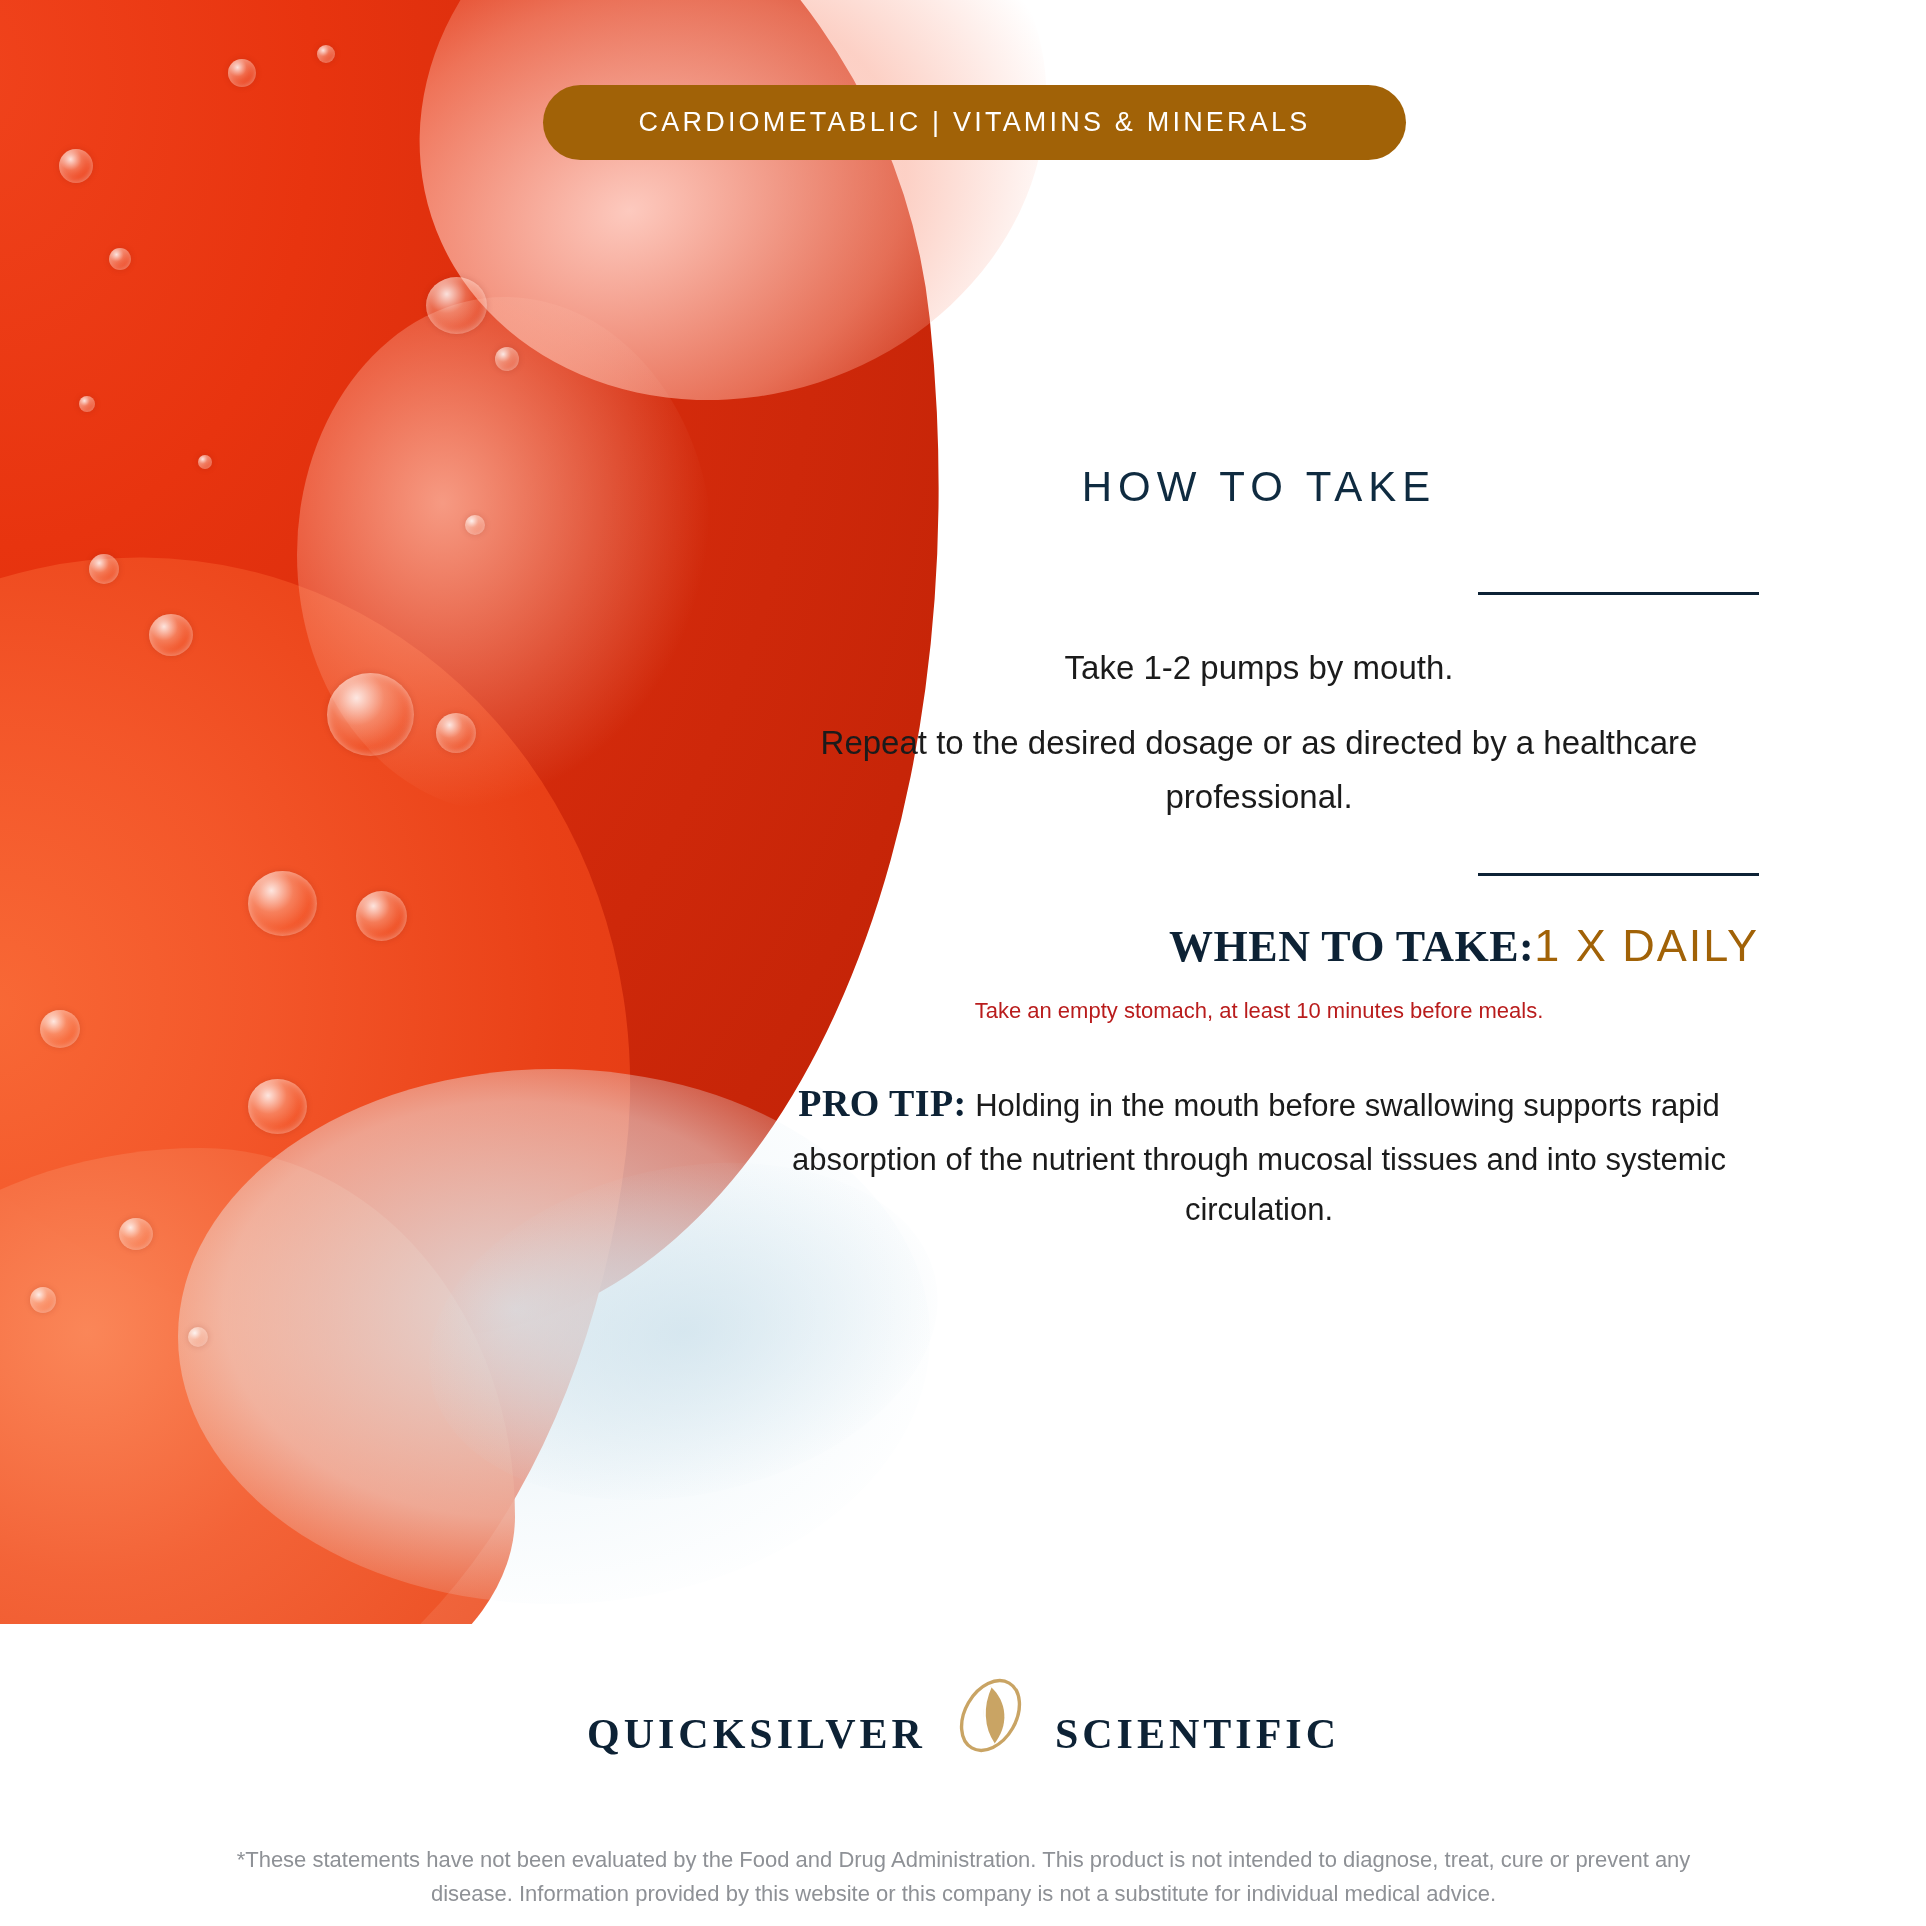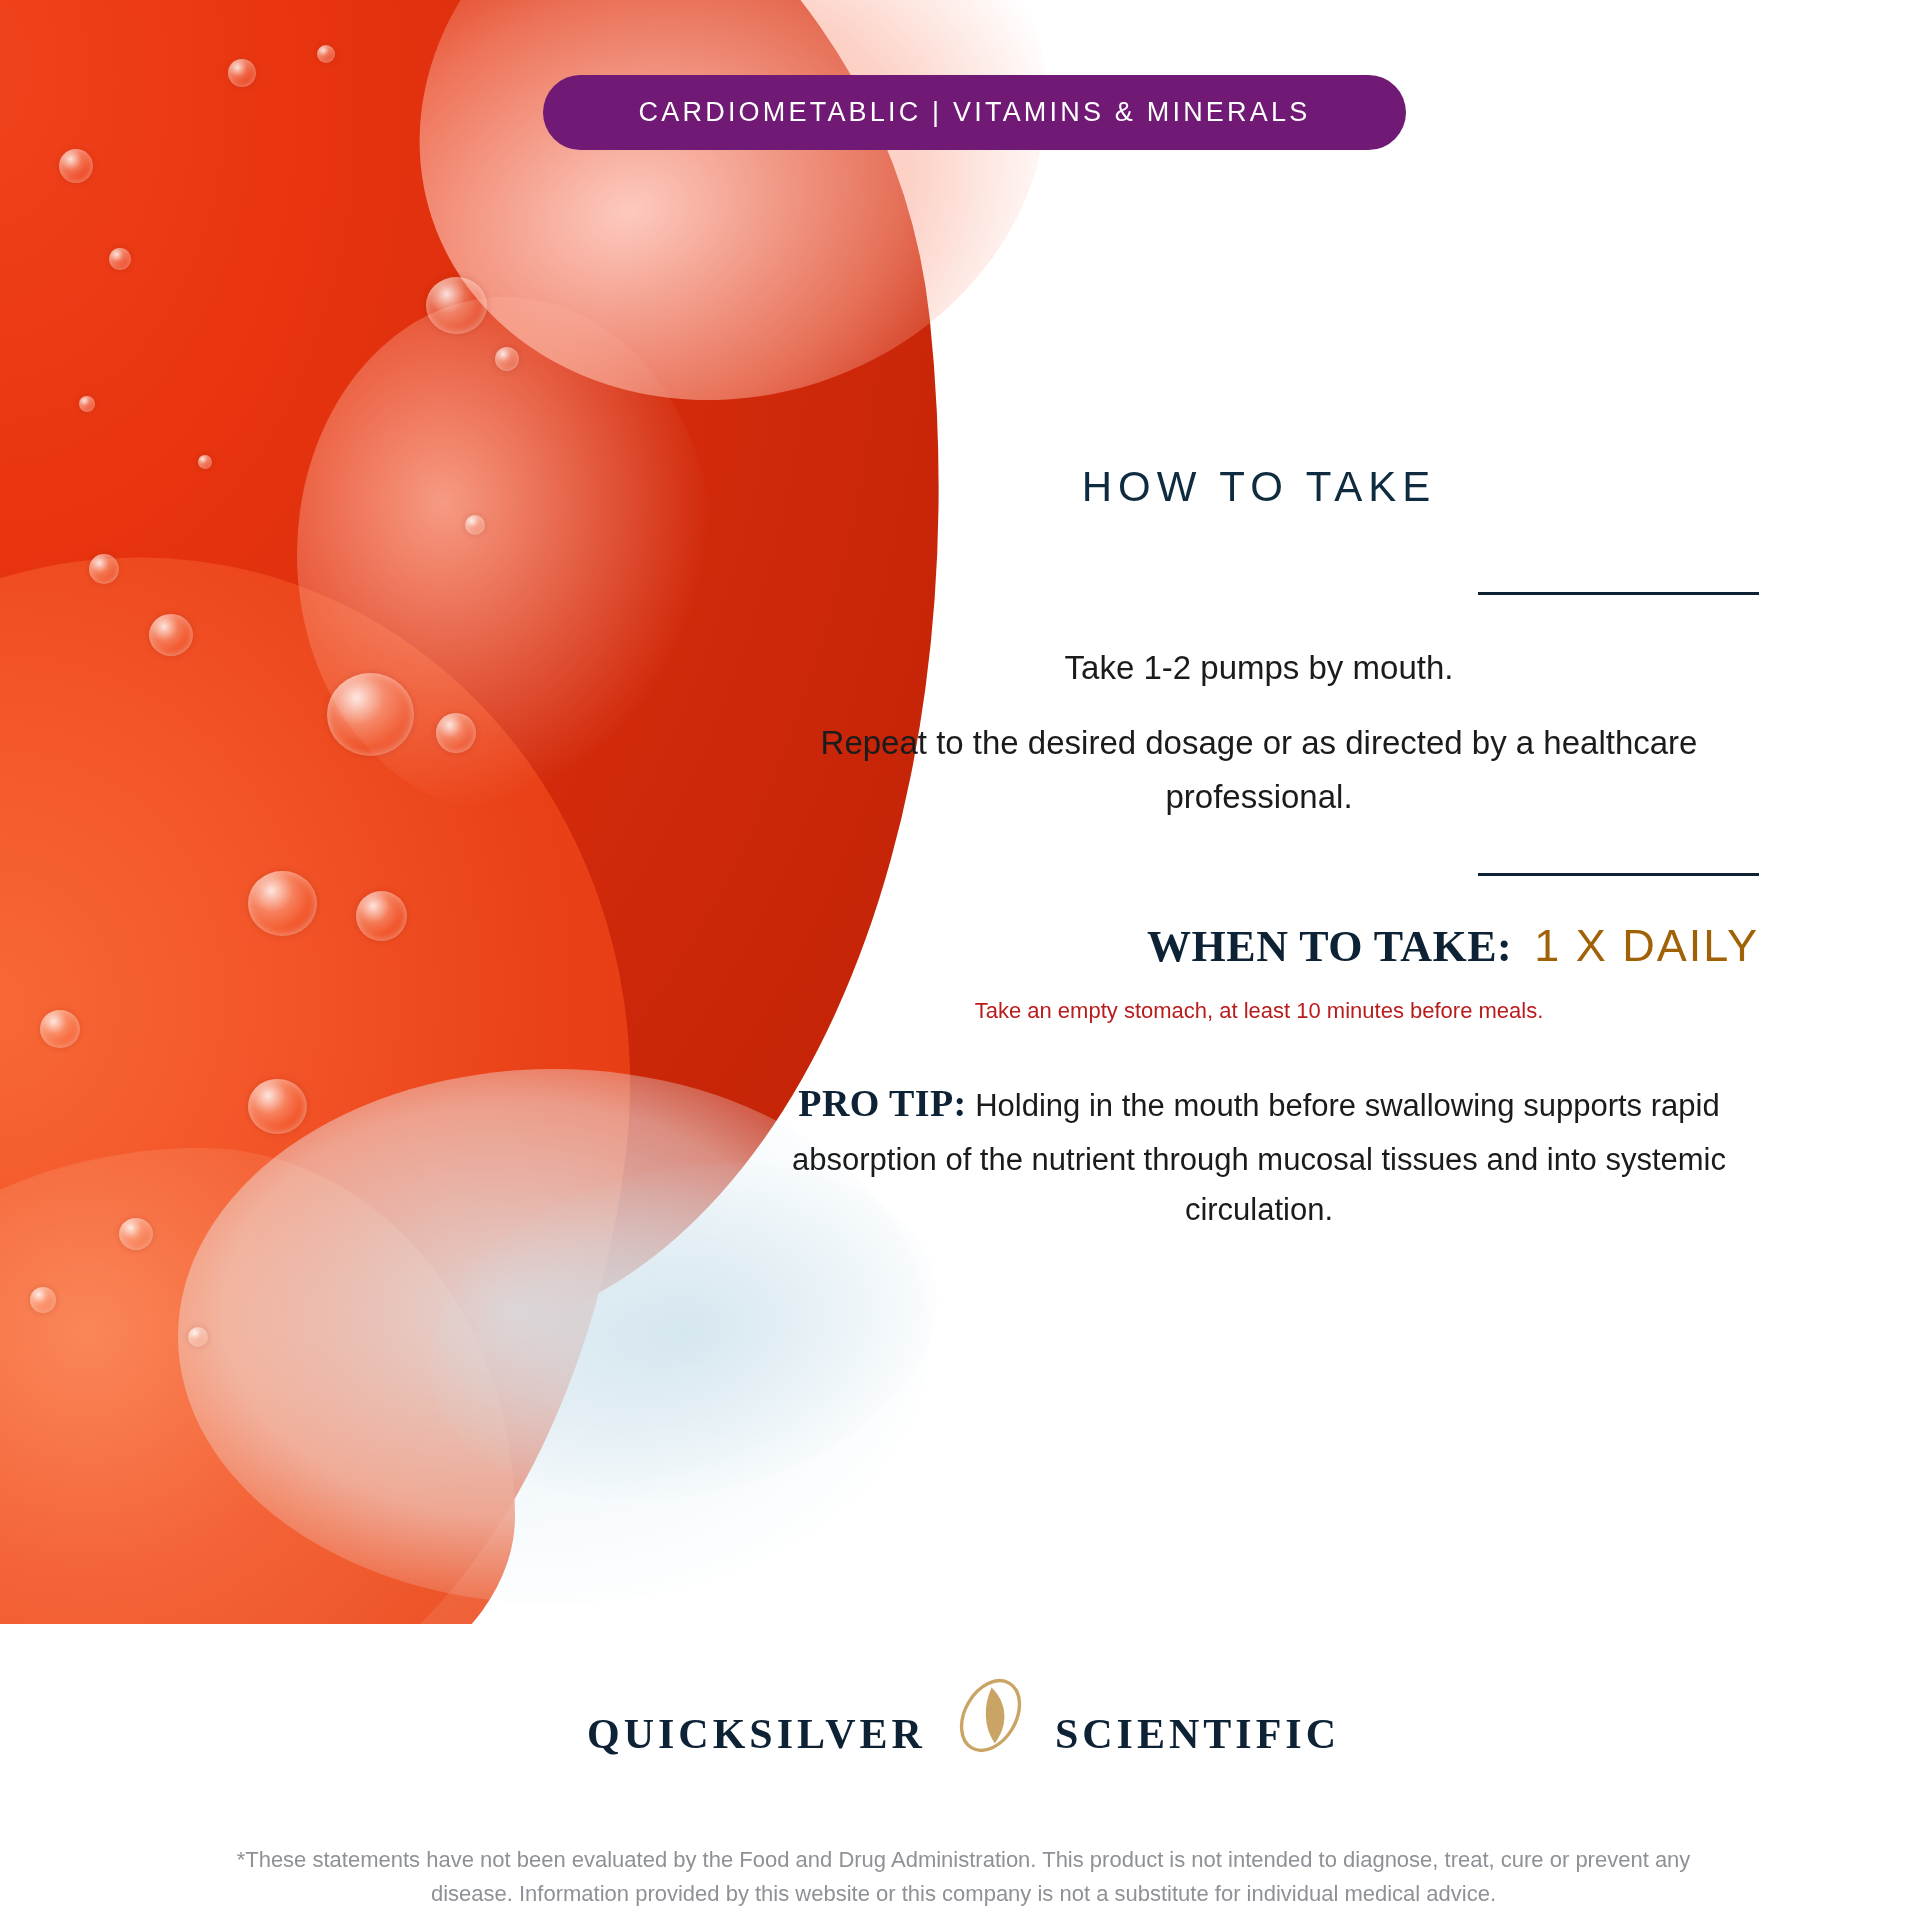--- a/index.html
+++ b/index.html
@@ -101,24 +101,24 @@
     position: absolute;
     border-radius: 50%;
     background: radial-gradient(circle at 34% 30%, rgba(255,255,255,.85) 0%, rgba(255,210,190,.35) 34%, rgba(255,140,100,.12) 62%, rgba(160,30,5,.18) 100%);
     box-shadow: inset 0 0 8px rgba(255,255,255,.5), 0 0 6px rgba(120,20,0,.18);
   }
 
   
   #pill {
     position: absolute;
     left: 543px;
-    top: 75px;
+    top: 85px;
     width: 863px;
     height: 75px;
-    background: #701a75;
+    background: #a16207;
     border-radius: 38px;
     display: flex;
     align-items: center;
     justify-content: center;
   }
   #pill .pill-text {
     color: #ffffff;
     font-size: 27px;
     letter-spacing: 3.2px;
     font-weight: 500;
@@ -171,21 +171,20 @@
     margin: 0 0 22px 0;
   }
   .howto p:last-child { margin-bottom: 0; }
   .howto b { font-weight: 700; }
 
   .when-row {
     margin-top: 44px;
     display: flex;
     justify-content: flex-end;
     align-items: baseline;
-    gap: 22px;
   }
   .when-label {
     font-family: "Liberation Serif", serif;
     color: #0d2235;
     font-size: 44px;
     font-weight: 700;
     letter-spacing: 0.5px;
   }
   .when-value {
     color: #a16207;

